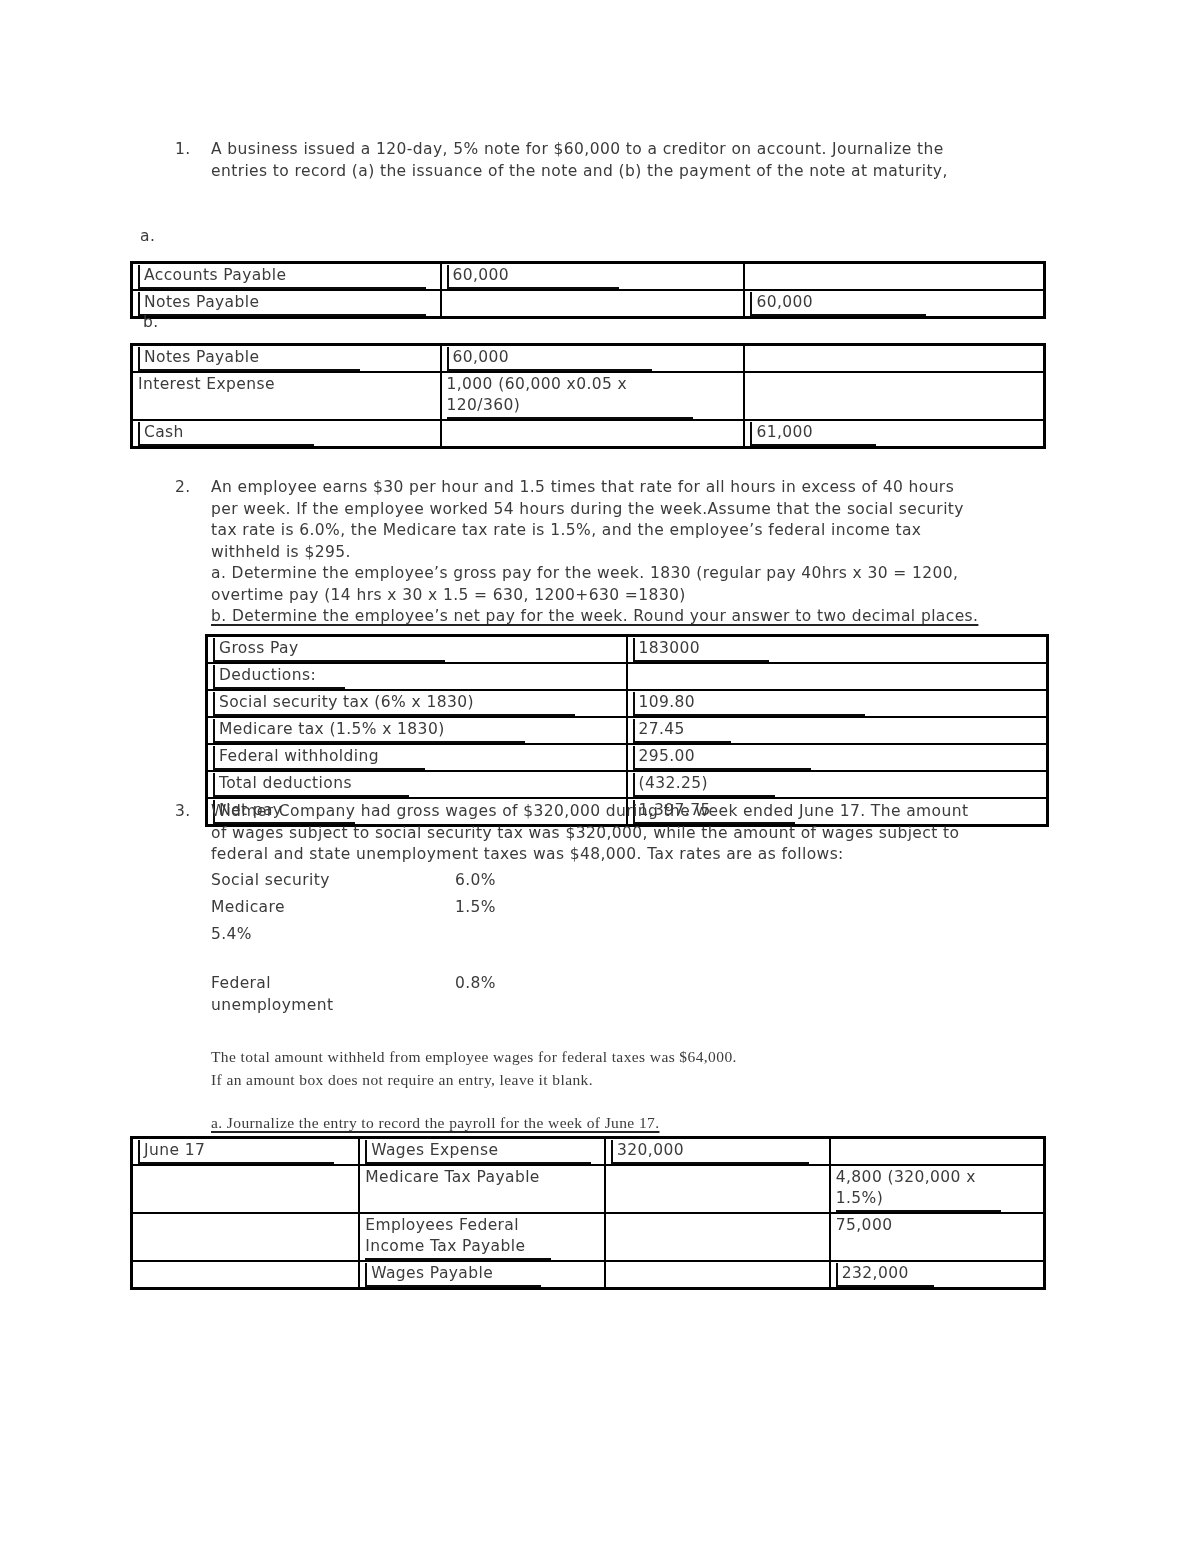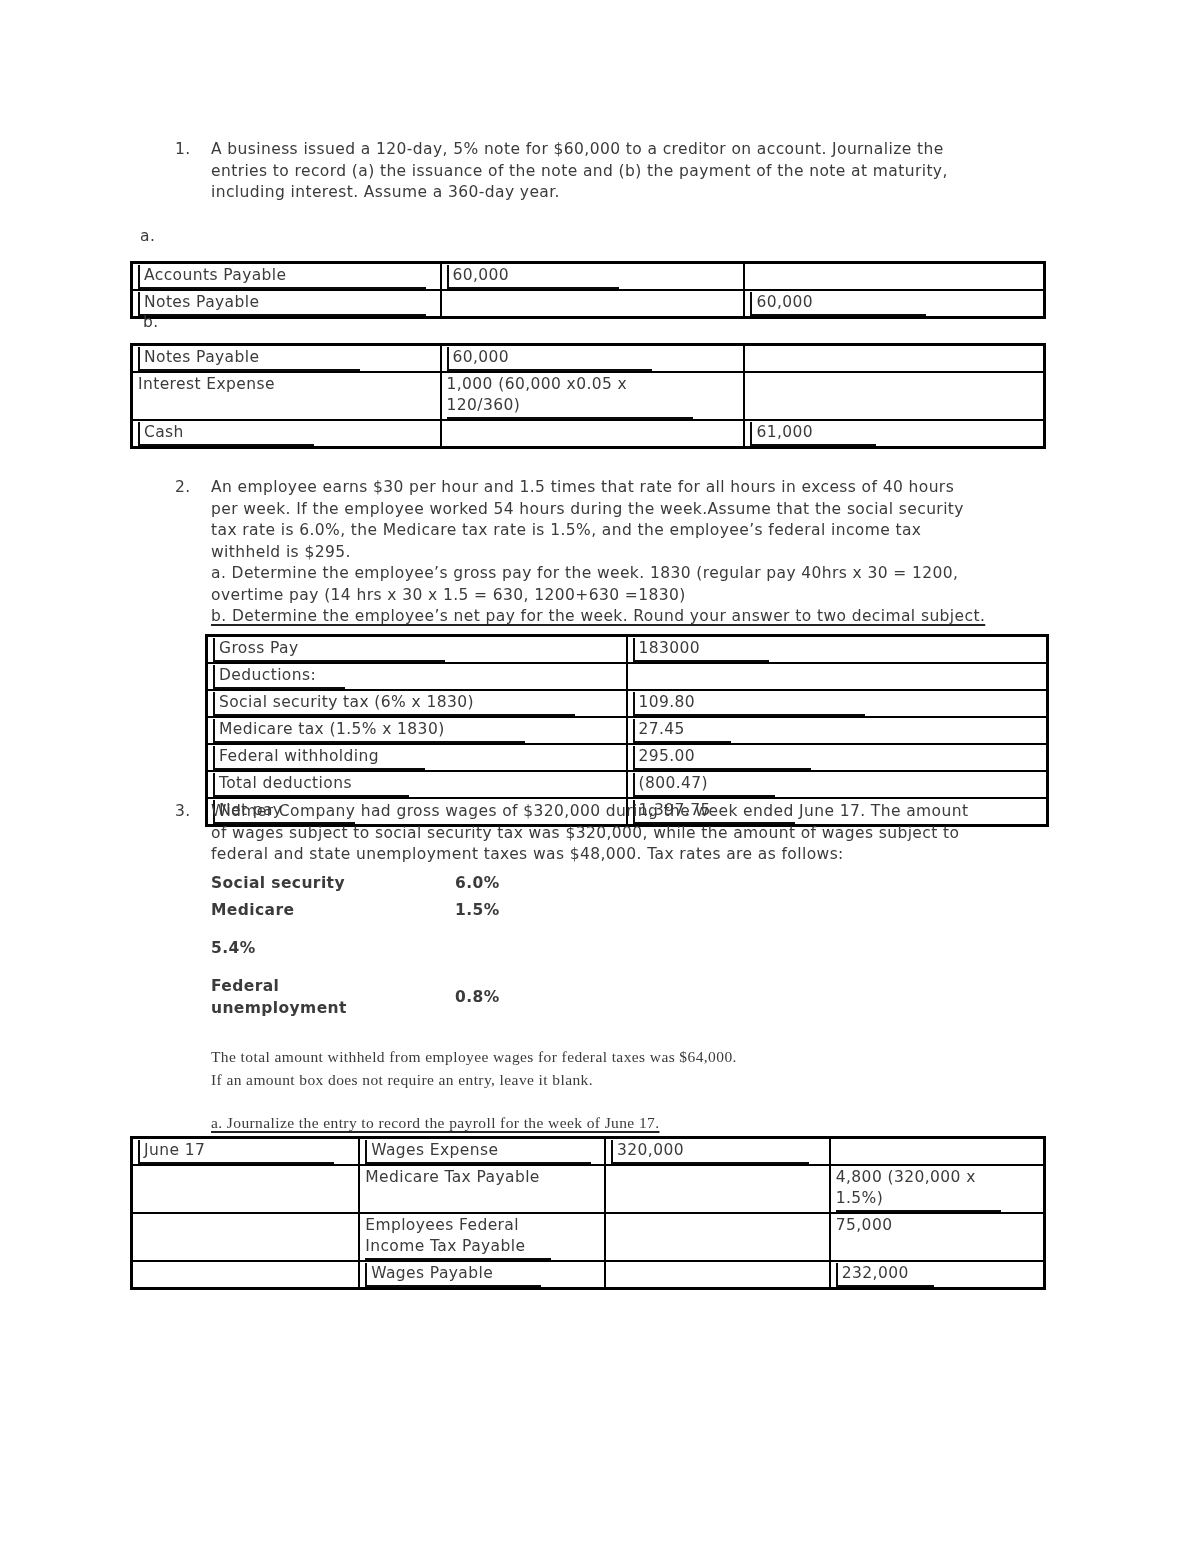--- a/index.html
+++ b/index.html
@@ -14,37 +14,36 @@
   .lines{line-height:21.5px;white-space:nowrap;}
   .label{line-height:21px;}
   .ul{text-decoration:underline;text-underline-offset:3px;text-decoration-thickness:1.5px;text-decoration-color:#222;}
   table.doc{position:absolute;border-collapse:collapse;table-layout:fixed;background:#fff;
     border:3px solid #000;}
   table.doc td{border:2px solid #000;vertical-align:top;padding:1px 4px 0 5px;line-height:21px;overflow:hidden;}
   .fld{display:inline-block;box-sizing:border-box;border-bottom:2px solid #0a0a0a;border-left:2px solid #0a0a0a;
        padding:0 0 1px 4px;min-height:20px;vertical-align:top;}
   .fld.nohook{border-left:none;padding-left:0;}
   .t2 .fld{min-height:18px;}
-  .taxrow{display:flex;align-items:center;font-weight:bold;}
+  .taxrow{display:flex;align-items:flex-start;}
   .taxlabel{width:244px;flex:none;line-height:21.5px;}
   .taxlabel .inner{display:block;width:152px;}
   .taxrate{line-height:21.5px;}
   .note{line-height:21.5px;white-space:nowrap;font-family:Liberation Serif, serif;}
 </style>
 </head>
 <body>
 
 <div class="page">
 
   <div class="abs para" style="left:175px;top:139px;width:880px">
     <div class="num">1.</div>
     <div class="lines">
       <div>A business issued a 120-day, 5% note for $60,000 to a creditor on account. Journalize the</div>
       <div>entries to record (a) the issuance of the note and (b) the payment of the note at maturity,</div>
-      <div>including interest. Assume a 360-day year.</div>
     </div>
   </div>
 
   <div class="abs label" style="left:140px;top:226px">a.</div>
 
   <table class="doc" style="left:130px;top:261px;width:916px">
     <colgroup>
         <col style="width:308px">
         <col style="width:303px">
         <col style="width:299px">
@@ -92,21 +91,21 @@
 
   <div class="abs para" style="left:175px;top:477px;width:900px">
     <div class="num">2.</div>
     <div class="lines">
       <div>An employee earns $30 per hour and 1.5 times that rate for all hours in excess of 40 hours</div>
       <div>per week. If the employee worked 54 hours during the week.Assume that the social security</div>
       <div>tax rate is 6.0%, the Medicare tax rate is 1.5%, and the employee’s federal income tax</div>
       <div>withheld is $295.</div>
       <div>a.  Determine the employee’s gross pay for the week. 1830 (regular pay 40hrs x 30 = 1200,</div>
       <div>overtime pay (14 hrs x 30 x 1.5 = 630, 1200+630 =1830)</div>
-      <div class="ul">b. Determine the employee’s net pay for the week. Round your answer to two decimal subject.</div>
+      <div class="ul">b. Determine the employee’s net pay for the week. Round your answer to two decimal places.</div>
     </div>
   </div>
 
   <table class="doc t2" style="left:205px;top:634px;width:841px">
     <colgroup>
         <col style="width:420px">
         <col style="width:421px">
       </colgroup>
     <tbody>
         <tr style="height:22px">
@@ -124,21 +123,21 @@
     <tr style="height:22px">
       <td><span class="fld" style="width:312px"><span>Medicare tax (1.5% x 1830)</span></span></td>
       <td><span class="fld" style="width:98px"><span>27.45</span></span></td>
     </tr>
     <tr style="height:22px">
       <td><span class="fld" style="width:212px"><span>Federal withholding</span></span></td>
       <td><span class="fld" style="width:178px"><span>295.00</span></span></td>
     </tr>
     <tr style="height:22px">
       <td><span class="fld" style="width:196px"><span>Total deductions</span></span></td>
-      <td><span class="fld" style="width:142px"><span>(800.47)</span></span></td>
+      <td><span class="fld" style="width:142px"><span>(432.25)</span></span></td>
     </tr>
     <tr style="height:22px">
       <td><span class="fld" style="width:142px"><span>Net pay</span></span></td>
       <td><span class="fld" style="width:162px"><span>1,397.75</span></span></td>
     </tr>
   </tbody>
     </table>
 
   <div class="abs para" style="left:175px;top:801px;width:900px">
     <div class="num">3.</div>

